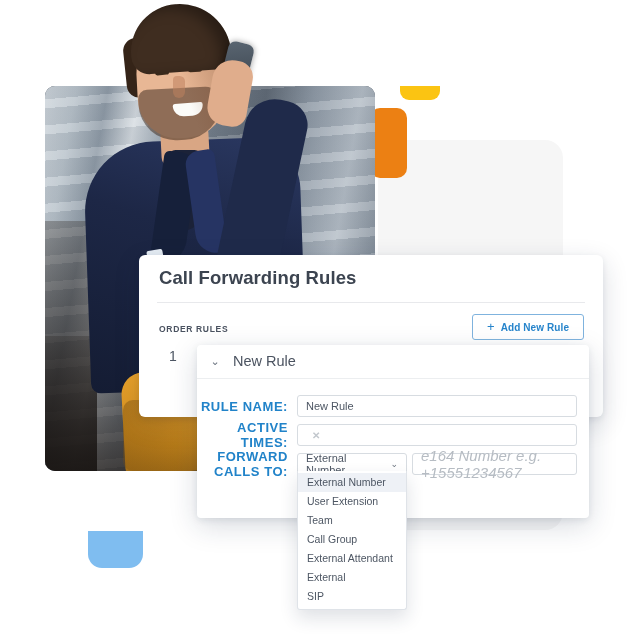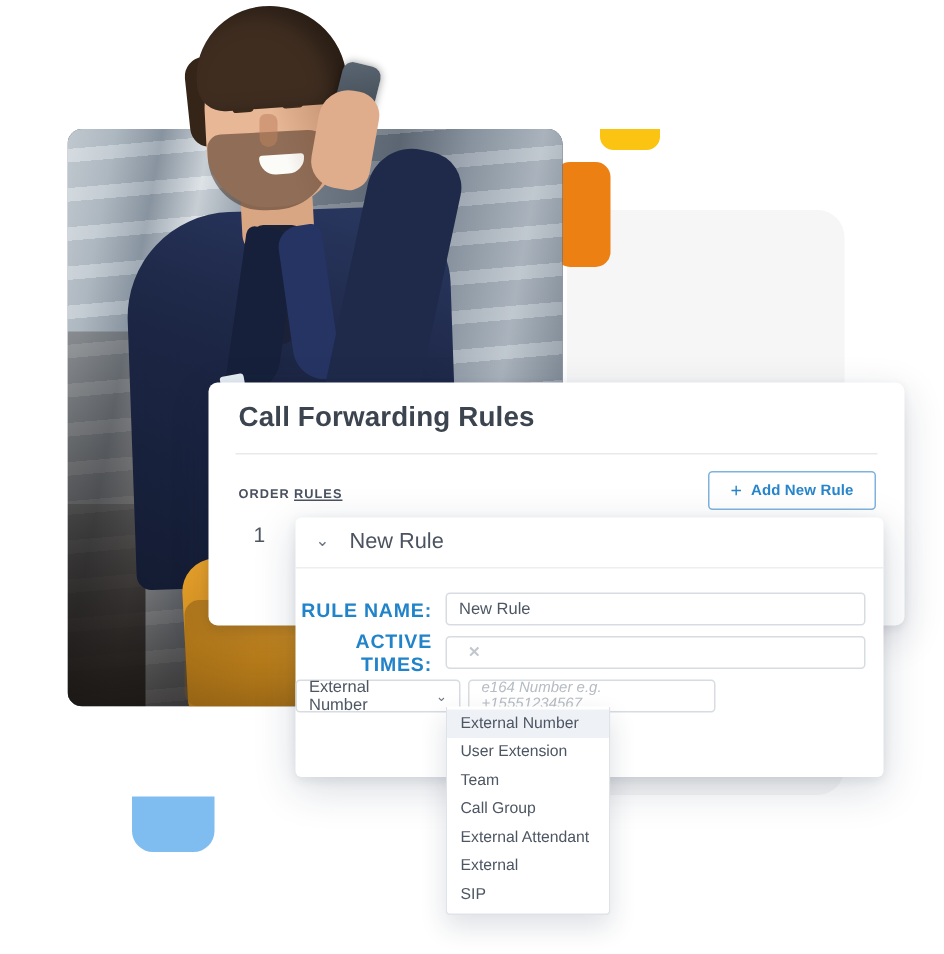--- a/index.html
+++ b/index.html
@@ -273,21 +273,20 @@
     font-size: 8.5px; font-weight: bold;
     letter-spacing: .7px;
     color: #4a5260;
   }
   #col-rules {
     position: absolute;
     left: 57px; top: 69px;
     font-size: 8.5px; font-weight: bold;
     letter-spacing: .7px;
     color: #4a5260;
-    text-decoration: underline;
   }
   #order-number {
     position: absolute;
     left: 30px; top: 93px;
     font-size: 14px;
     color: #4d5663;
   }
   #btn-add-rule {
     position: absolute;
     left: 333px; top: 59px;
@@ -407,21 +406,21 @@
     color: #6e7782;
     font-size: 9px;
     margin-left: 6px;
     line-height: 1;
   }
   #input-e164 {
     width: 165px;
     margin-left: 5px;
     color: #b6bcc3;
     font-style: italic;
-    font-size: 10px;
+    font-size: 15px;
   }
 
   
   #dropdown-forward {
     position: absolute;
     left: 297px; top: 471px;
     width: 110px;
     background: #ffffff;
     border: 1px solid #dfe3e8;
     border-top: none;
@@ -514,20 +513,21 @@
     </div>
 
     <div class="form-row" id="row-active-time">
       <span class="field-label">ACTIVE TIMES:</span>
       <span class="text-input" id="input-active-times">
         <span id="active-times-clear">✕</span>
       </span>
     </div>
 
     <div class="form-row" id="row-forward-to">
+      <span class="field-label">FORWARD CALLS TO:</span>
       <span class="text-input" id="select-forward-type">
         <span>External Number</span>
         <span id="select-chevron">⌄</span>
       </span>
       <span class="text-input" id="input-e164" placeholder="e164 Number e.g. +15551234567">e164 Number e.g. +15551234567</span>
     </div>
 
   </div>
 
   <div id="dropdown-forward">

